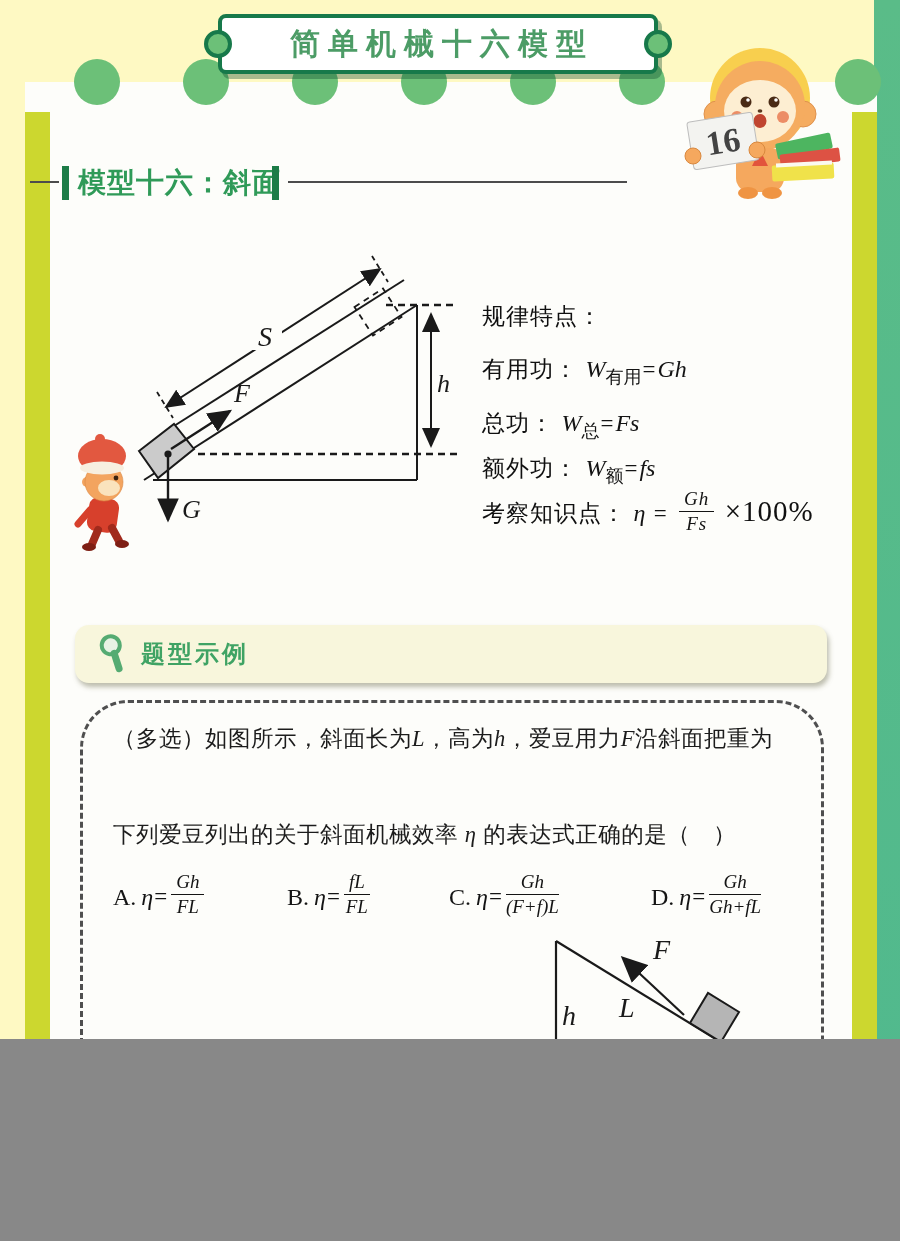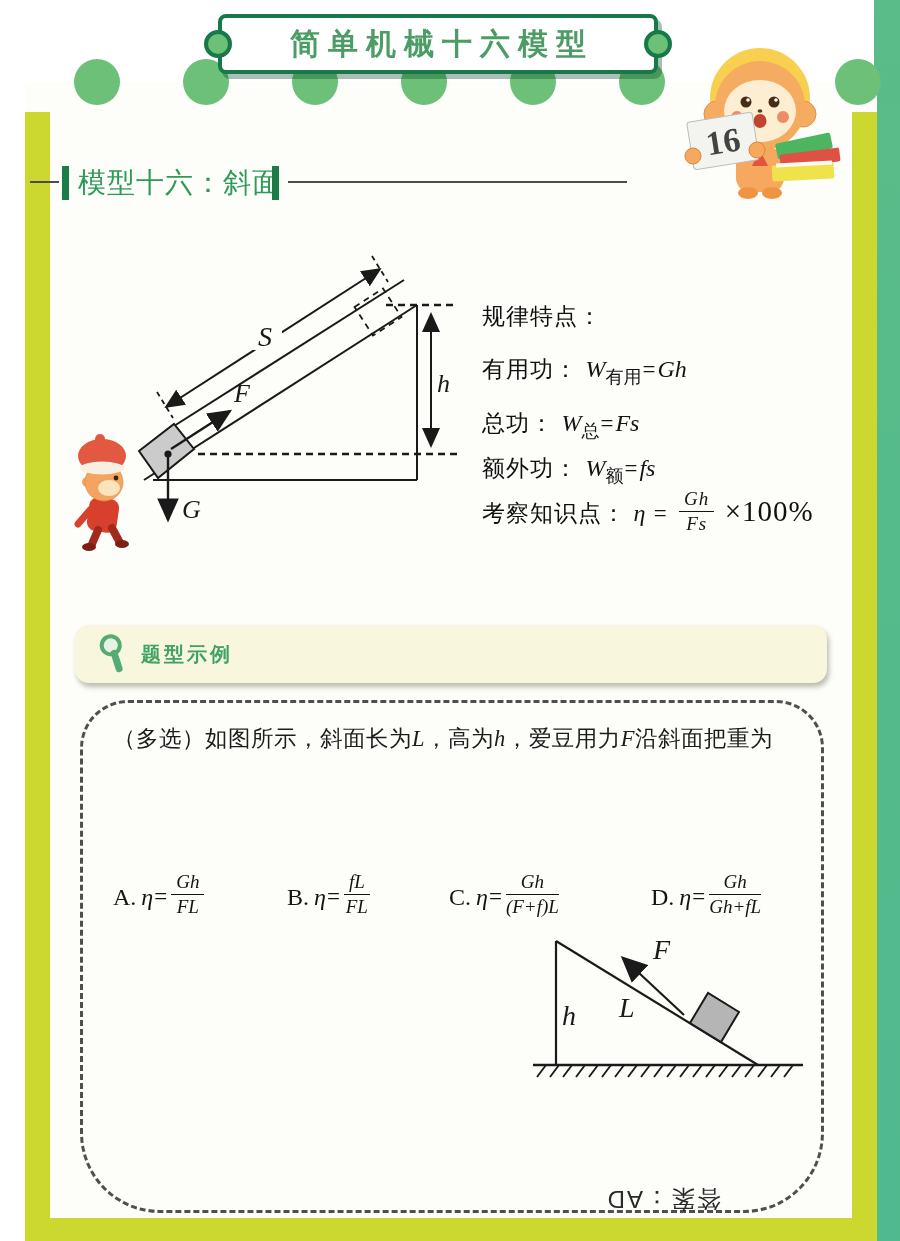--- a/index.html
+++ b/index.html
@@ -1,19 +1,19 @@
 <!DOCTYPE html>
 <html><head>
 <meta charset="utf-8">
 <style>
   * { margin:0; padding:0; box-sizing:border-box; }
   html,body { background:#888; }
   .canvas {
-    position:relative; width:900px; height:1241px; overflow:hidden;
-    background:#ffffff;
+    position:relative; width:900px; height:1039px; overflow:hidden;
+    background:#fef9c3;
     font-family:"Liberation Sans", sans-serif;
   }
   .abs { position:absolute; }
 
   
   .right-green { left:874px; top:0; width:26px; height:1241px;
     background:linear-gradient(180deg,#5abc88,#50b98e); }
   .page { left:25px; top:82px; width:852px; height:1136px; background:#fdfdfa; }
   .y-strip { background:#ccd72f; }
   .y-left  { left:25px;  top:112px; width:25px; height:1129px; }
@@ -30,21 +30,21 @@
   .banner-title { font-size:30px; font-weight:700; color:#4c9c66;
     letter-spacing:8px; padding-left:8px; }
   .notch { position:absolute; width:28px; height:28px; border-radius:50%;
     background:#6cc078; border:4px solid #17794a; top:12px; }
   .notch.l { left:-18px; } .notch.r { right:-18px; }
 
   
   .line { background:#4c4c4c; height:2px; }
   .sec-bar { position:absolute; width:7px; height:34px; background:#1c7c47; }
   .sec-title { position:absolute; left:78px; top:164px; font-size:28px;
-    font-weight:400; color:#2f9a58; letter-spacing:1px; }
+    font-weight:700; color:#2f9a58; letter-spacing:1px; }
 
   
   .knowledge { left:482px; top:240px; width:390px; height:300px; }
   .k-line { position:absolute; left:0; white-space:nowrap; color:#101010;
     font-size:23px; letter-spacing:1px; }
   .math { font-family:"Liberation Serif", serif; font-style:italic;
     font-size:24px; color:#141414; letter-spacing:0; }
   .eq { font-family:"Liberation Serif", serif; font-style:normal;
     font-size:23px; color:#141414; margin:0 1px; }
   .msub { font-size:18px; font-style:normal; vertical-align:-6px;
@@ -54,21 +54,21 @@
     margin:0 3px; transform:translateY(-3px); color:#141414; }
   .frac .num { display:block; padding:0 5px 2px; border-bottom:1.8px solid #141414; font-size:19px; }
   .frac .den { display:block; padding-top:2px; font-size:19px; }
   .upright { font-style:normal; font-family:"Liberation Serif",serif; font-size:29px; }
 
   
   .example-bar { left:75px; top:625px; width:752px; height:58px;
     background:#f8f6dc; border-radius:14px;
     box-shadow:2px 4px 5px rgba(110,110,80,.45);
     display:flex; align-items:center; }
-  .example-title { font-size:20px; font-weight:700; color:#3fa364;
+  .example-title { font-size:24px; font-weight:700; color:#3fa364;
     letter-spacing:3px; margin-left:10px; }
 
   
   .question-box { left:80px; top:700px; width:744px; height:513px;
     border:3px dashed #4f4f4f; border-radius:48px 48px 80px 80px; }
   .q-line { position:absolute; left:30px; white-space:nowrap; color:#1c1c1c;
     font-size:22.5px; letter-spacing:0.5px;text-align:right; }
   .mi { font-family:"Liberation Serif", serif; font-style:italic; }
   .option { position:absolute; top:172px; display:flex; align-items:center; }
   .opt-label { font-family:"Liberation Serif", serif; font-size:24px;
@@ -224,20 +224,21 @@
       <g transform="rotate(12 18 20)">
         <circle cx="14" cy="12" r="9" fill="#e7f2e4" stroke="#55ab72" stroke-width="4"></circle>
         <line x1="19" y1="19" x2="27" y2="33" stroke="#55ab72" stroke-width="7" stroke-linecap="round"></line>
       </g>
     </svg>
     <span class="example-title">题型示例</span>
   </div>
 
   <div class="abs question-box">
     <div class="q-line" style="top:20px"><span>（多选）如图所示，斜面长为</span><span class="mi">L</span><span>，高为</span><span class="mi">h</span><span>，爱豆用力</span><span class="mi">F</span><span>沿斜面把重为</span></div>
+    <div class="q-line" style="top:116px"><span>下列爱豆列出的关于斜面机械效率 </span><span class="mi">η</span><span> 的表达式正确的是（　）</span></div>
 
     <div class="option" style="left:30px">
       <span class="opt-label">A.</span>
       <span class="math">η</span>
       <span class="eq">=</span>
       <span class="frac">
           <span class="num">Gh</span>
           <span class="den">FL</span>
         </span>
     </div>

